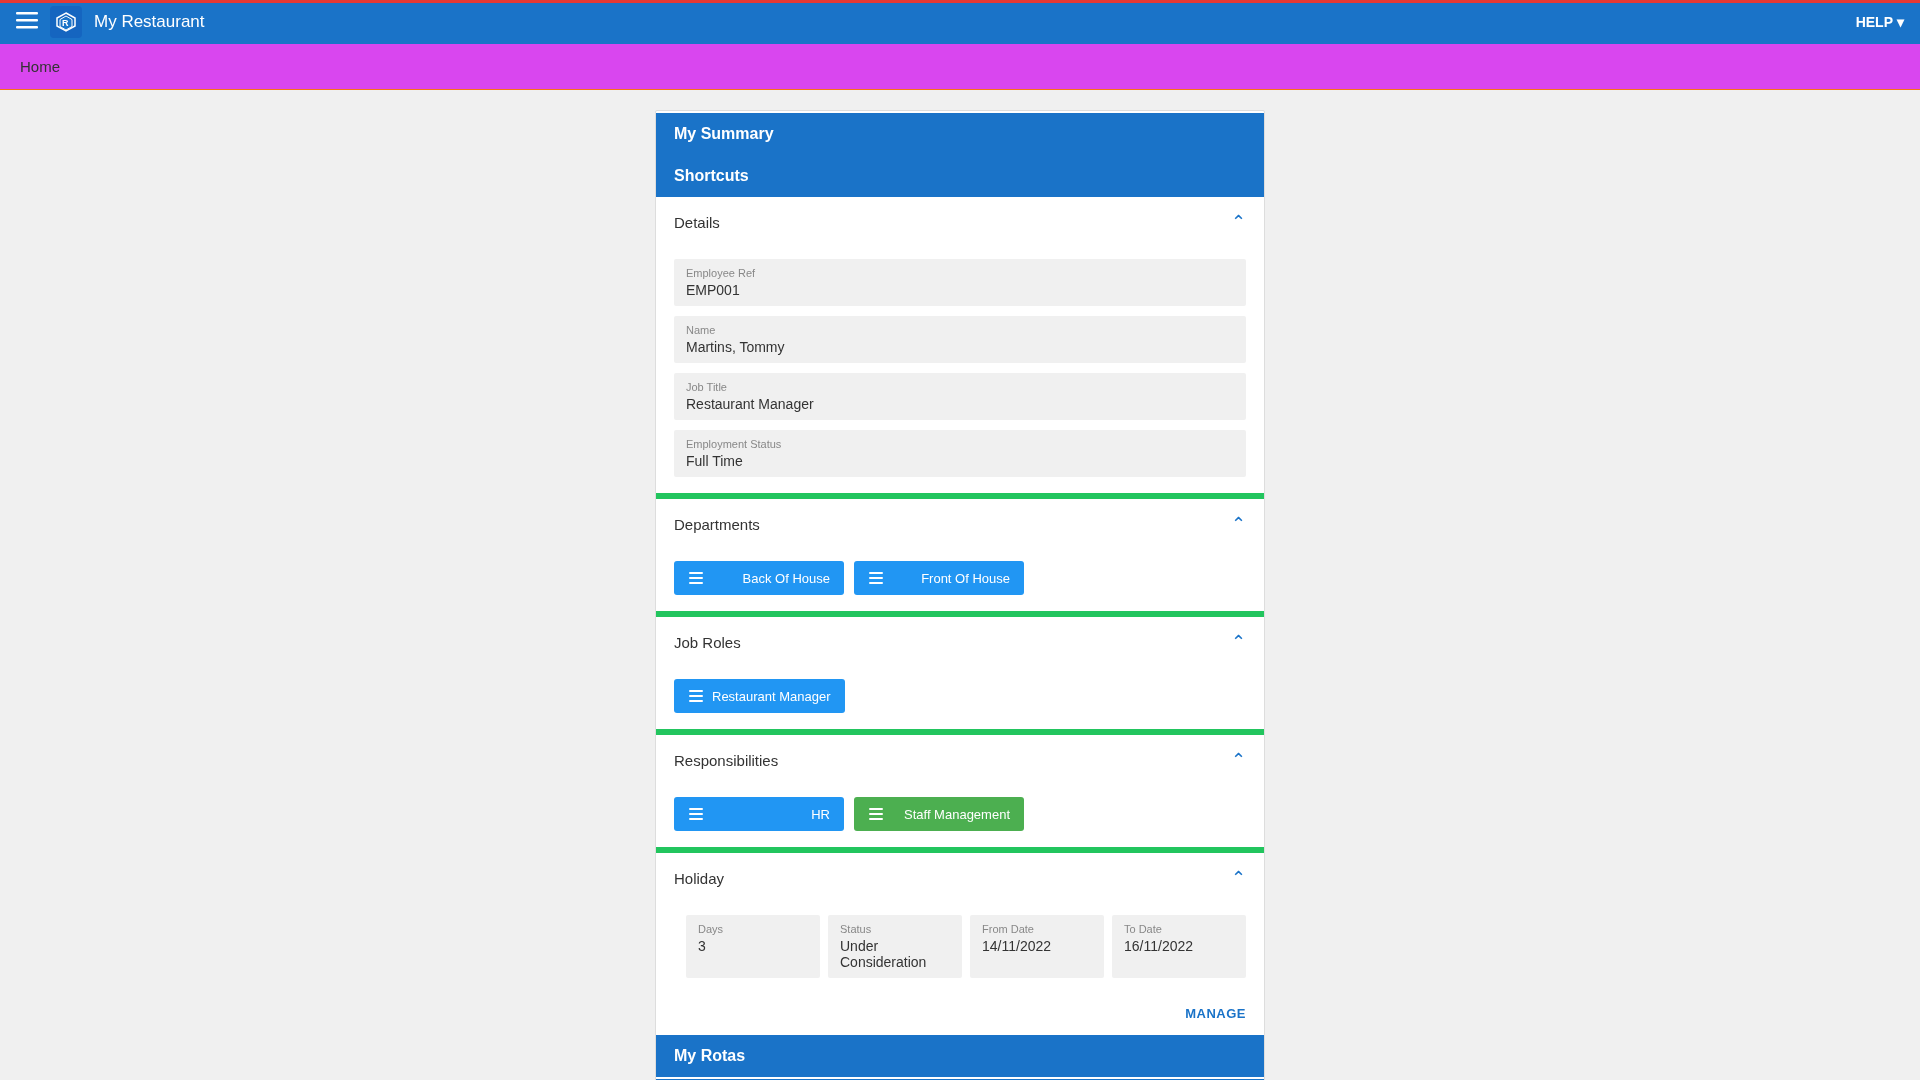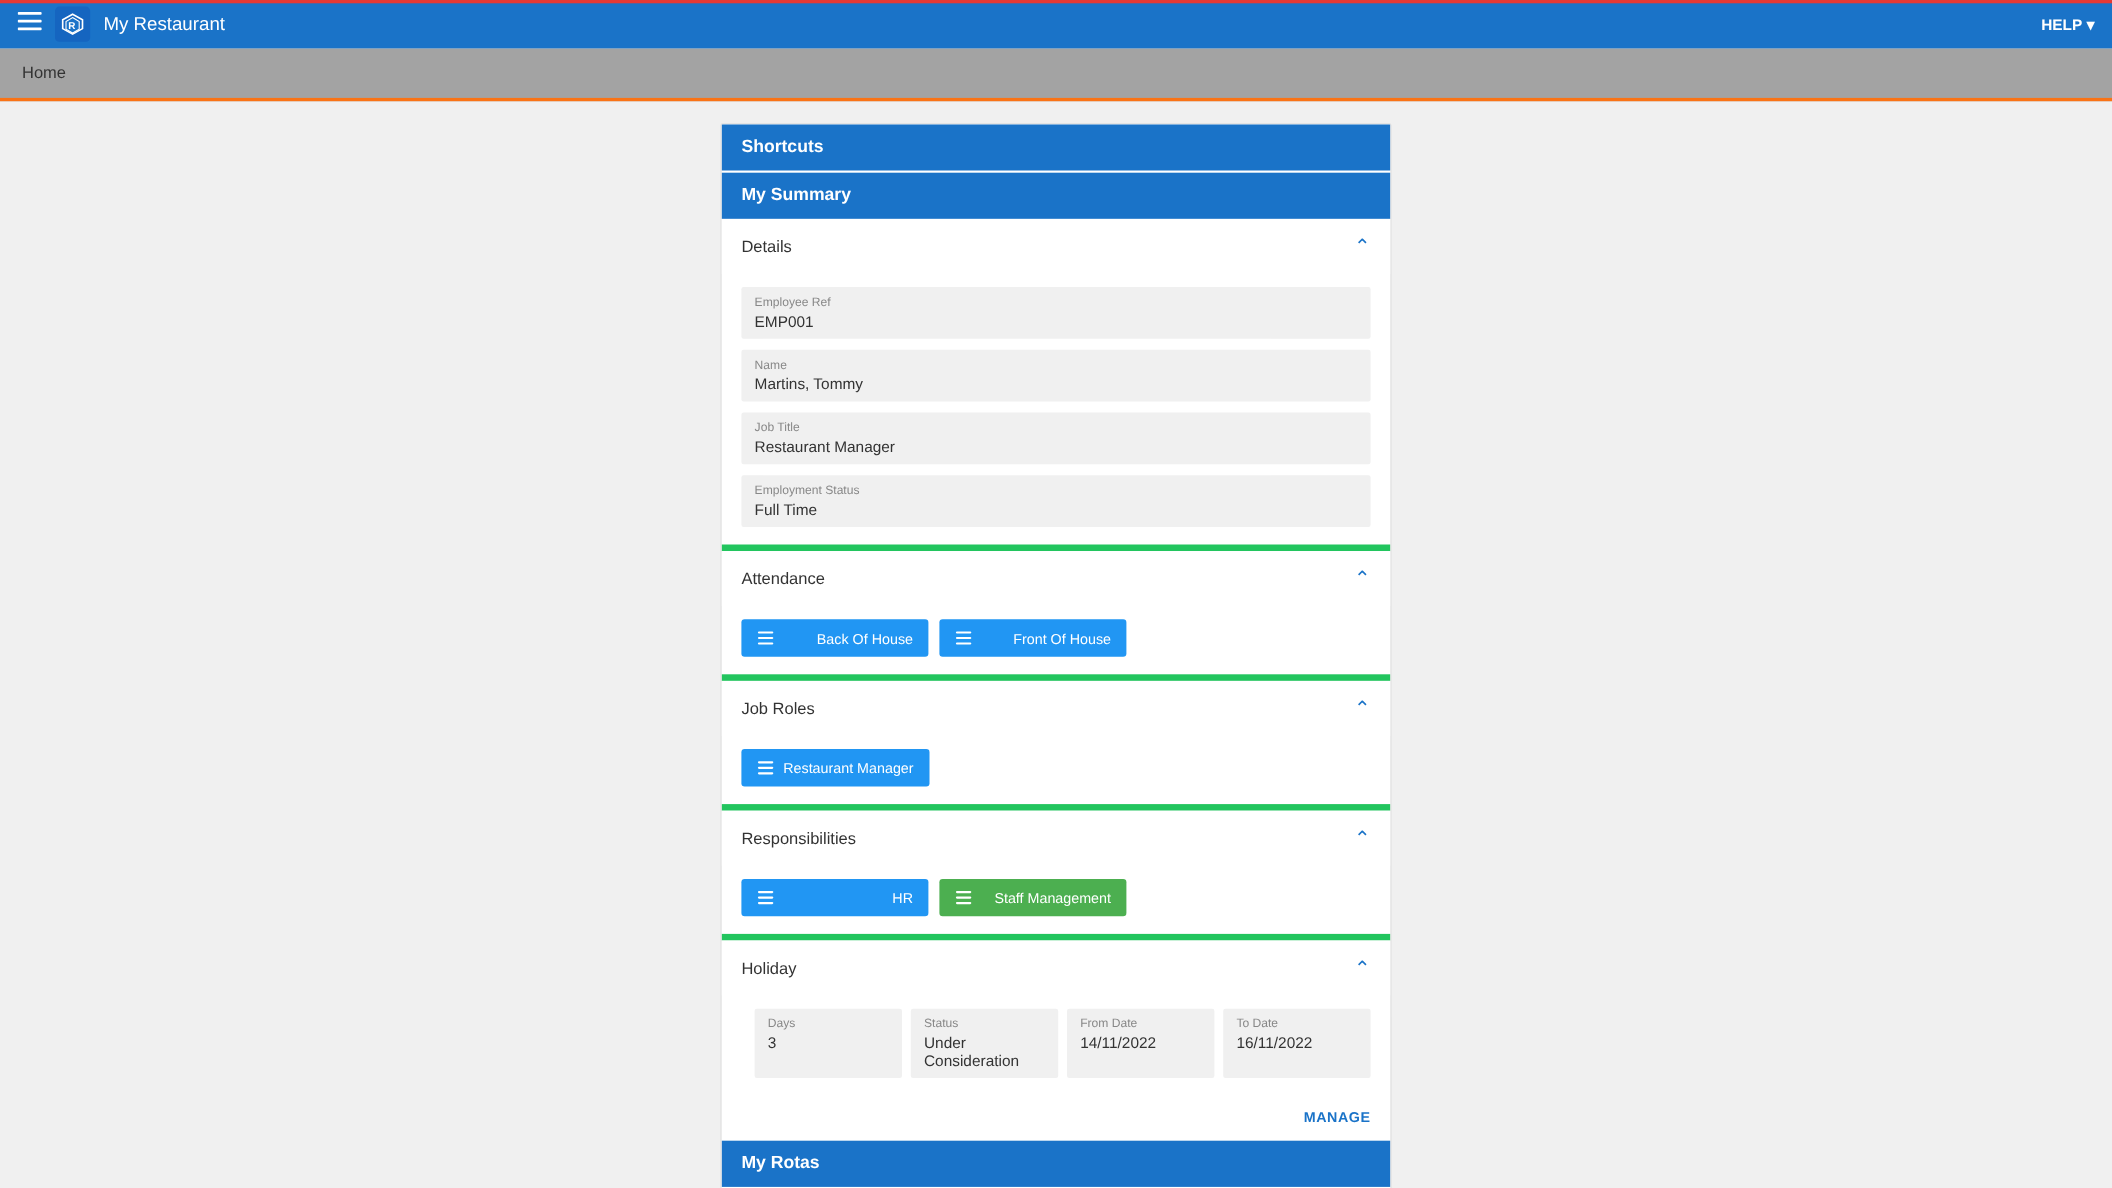--- a/index.html
+++ b/index.html
@@ -31,23 +31,23 @@
     }
     
     .topnav::before {
       content: '';
       position: absolute; top: 0; left: 0; right: 0; height: 3px;
       background: #e53935;
     }
 
     
     .breadcrumb-bar {
-      background: #a3a3a3;
+      background: #d946ef;
       padding: 14px 20px;
-      border-bottom: 3px solid #f97316;
+      border-bottom: 1px solid #f97316;
     }
     .breadcrumb-bar span { font-size: 15px; color: #333; font-weight: 500; }
 
     
     .main-content {
       padding: 20px;
       max-width: 1920px;
       display: flex;
       justify-content: center;
     }
@@ -207,26 +207,26 @@
   </div>
 </nav>
 
 <div class="breadcrumb-bar">
   <span>Home</span>
 </div>
 
 <div class="main-content">
   <div class="card-container">
 
+    <div class="section-header-blue" style="margin-top:2px;">
+      <span>My Summary</span>
+    </div>
+
     <div class="section-header-blue">
       <span>Shortcuts</span>
-    </div>
-
-    <div class="section-header-blue" style="margin-top:2px;">
-      <span>My Summary</span>
     </div>
 
     <div class="collapsible-section">
       <div class="collapsible-header">
         <span class="collapsible-header-title">Details</span>
         <span class="chevron-icon">⌃</span>
       </div>
       <div class="collapsible-body">
         <div class="form-field">
           <div class="form-field-label">Employee Ref</div>
@@ -242,21 +242,21 @@
         </div>
         <div class="form-field">
           <div class="form-field-label">Employment Status</div>
           <div class="form-field-value">Full Time</div>
         </div>
       </div>
     </div>
 
     <div class="collapsible-section">
       <div class="collapsible-header">
-        <span class="collapsible-header-title">Attendance</span>
+        <span class="collapsible-header-title">Departments</span>
         <span class="chevron-icon">⌃</span>
       </div>
       <div class="collapsible-body">
         <div class="tag-row">
           <button class="tag-btn">
             <span class="tag-btn-icon">
               <svg viewBox="0 0 16 16" fill="white">
                   <rect x="1" y="2" width="14" height="2" rx="1"></rect>
                   <rect x="1" y="7" width="14" height="2" rx="1"></rect>
                   <rect x="1" y="12" width="14" height="2" rx="1"></rect>

